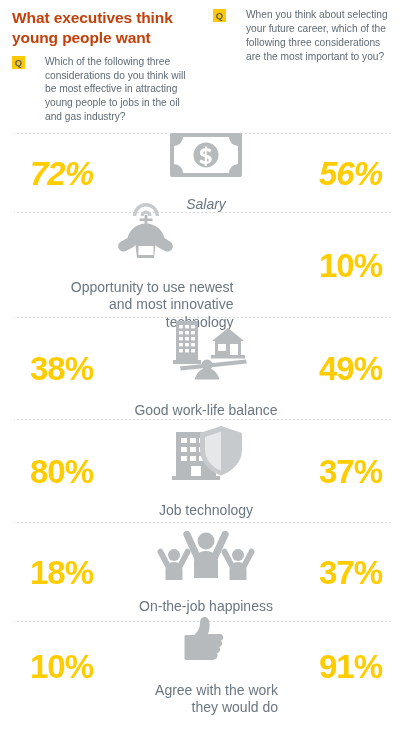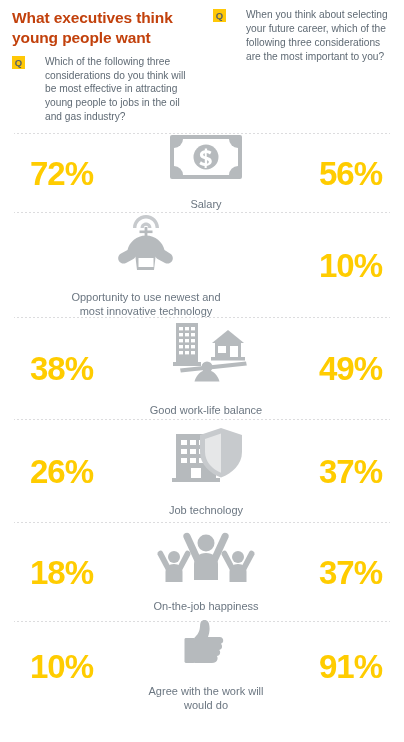--- a/index.html
+++ b/index.html
@@ -102,24 +102,24 @@
     flex-direction: column;
     align-items: center;
     justify-content: flex-start;
   }
   .icon-wrap {
     display: flex;
     align-items: center;
     justify-content: center;
   }
   .icon-label {
-    font-size: 11px;
+    font-size: 14px;
     line-height: 1.25;
     color: #6b7681;
-    text-align: center;
+    text-align: right;
     margin-top: 18px;
     max-width: 175px;
   }
   svg { display: block; }
   .gl { fill: #b6babd; }
   .gl-light { fill: #c7cacd; }
   .wh { fill: #ffffff; }
 </style>
 </head>
 <body>
@@ -142,21 +142,21 @@
         <div class="qtext">When you think about selecting your future career, which of the following three considerations are the most important to you?</div>
       </div>
     </div>
 
   </div>
 
   <div class="divider top"></div>
 
   <div class="rows">
 
-    <div class="row" style="height:78px;">
+    <div class="row" style="height:78px;font-style:italic;">
       <div class="pct left">72%</div>
       <div class="center">
         <div class="icon-wrap">
           <svg width="74" height="46" viewBox="0 0 74 46">
             <rect class="gl" x="1" y="1" width="72" height="44" rx="2"></rect>
             <rect class="wh" x="5" y="5" width="64" height="36"></rect>
             <path class="gl" d="M5 5h9a9 9 0 0 1-9 9z"></path>
             <path class="gl" d="M69 5h-9a9 9 0 0 0 9 9z"></path>
             <path class="gl" d="M5 41h9a9 9 0 0 0-9-9z"></path>
             <path class="gl" d="M69 41h-9a9 9 0 0 1 9-9z"></path>
@@ -233,21 +233,21 @@
           </svg>
         </div>
         <div class="icon-label">Good work-life balance</div>
       </div>
       <div class="pct right">49%</div>
     </div>
 
     <div class="divider"></div>
 
     <div class="row" style="height:102px;">
-      <div class="pct left">26%</div>
+      <div class="pct left">80%</div>
       <div class="center">
         <div class="icon-wrap">
           <svg width="80" height="62" viewBox="0 0 80 62">
 
             <rect class="gl" x="10" y="10" width="40" height="45"></rect>
             <g class="wh">
               <rect x="15" y="16" width="6" height="5"></rect>
               <rect x="24" y="16" width="6" height="5"></rect>
               <rect x="33" y="16" width="6" height="5"></rect>
               <rect x="15" y="25" width="6" height="5"></rect>
@@ -306,19 +306,19 @@
       <div class="pct left">10%</div>
       <div class="center">
         <div class="icon-wrap">
           <svg width="54" height="48" viewBox="0 0 54 48">
             <g class="gl">
               <path d="M25.5 1c-3.1 0-4.2 2.4-4.4 5.3-.2 2.6-.4 5.4-2 8-1.2 2-2.6 3.4-3.9 4.7V44h17.6c3.4 0 5-1.6 5.6-3.6.4-1.3.1-2.4-.5-3.3 1.6-.3 2.7-1.3 3.1-2.7.4-1.4 0-2.6-.8-3.5 1.5-.4 2.5-1.4 2.8-2.7.3-1.4-.2-2.6-1.1-3.4 1.3-.5 2.1-1.5 2.3-2.8.3-2-1.1-4-3.6-4H29c.9-2.6 1.6-5.4 1.6-8.2C30.6 3.2 28.6 1 25.5 1z"></path>
               <rect x="5.5" y="19" width="10.5" height="25" rx="1.4"></rect>
             </g>
           </svg>
         </div>
-        <div class="icon-label">Agree with the work will would do</div>
+        <div class="icon-label">Agree with the work they would do</div>
       </div>
       <div class="pct right">91%</div>
     </div>
 
   </div>
 </div>
 
 </body></html>

